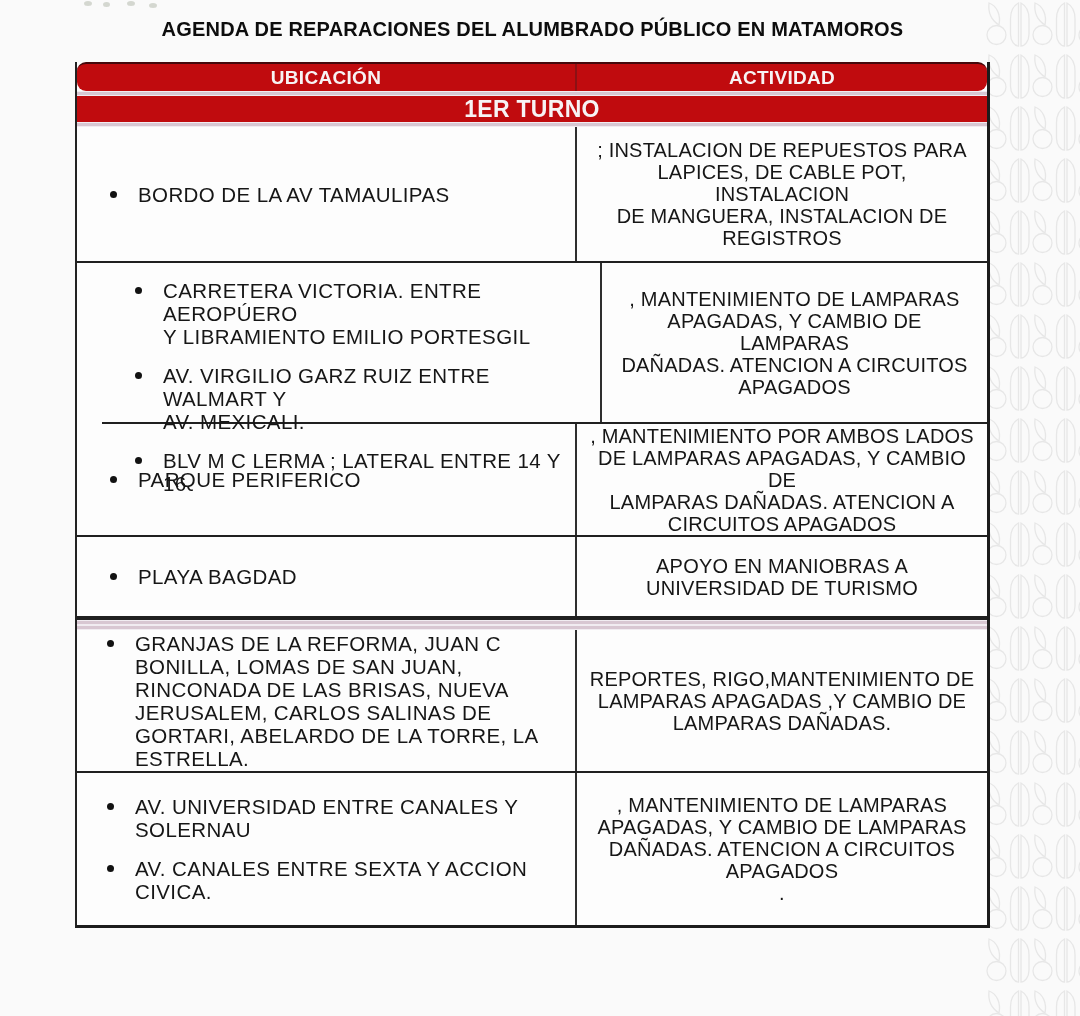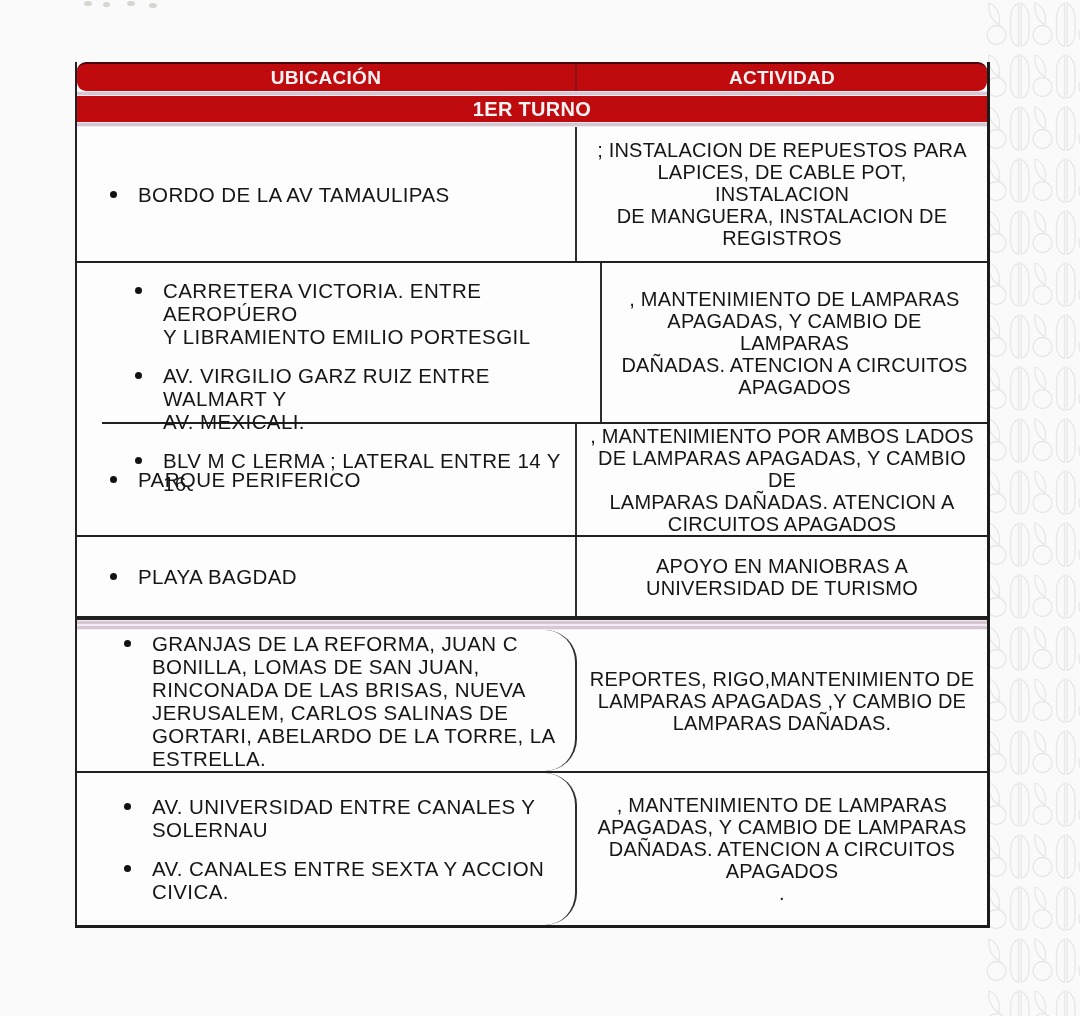--- a/index.html
+++ b/index.html
@@ -45,36 +45,36 @@
     color:#f7f3f4; font-weight:bold; font-size:19px; letter-spacing:.3px;
     display:flex; align-items:center; justify-content:center;
   }
   .th-left  { width:500px; border-right:2px solid #8c1114; }
   .th-right { flex:1; }
 
   .pinkgap { height:5px; background:#d8c7d2; border-top:1px solid #f1ecf1; border-bottom:1px solid #f1ecf1; }
 
   .section-band {
     height:26px; background:#c00b0e;
-    color:#f7f3f4; font-weight:bold; font-size:20px; letter-spacing:.3px;
+    color:#f7f3f4; font-weight:bold; font-size:23px; letter-spacing:.3px;
     display:flex; align-items:center; justify-content:center;
   }
   .band2-wrap { border-top:2px solid #202020; }
 
   .trow { display:flex; border-bottom:2px solid #202020; background:#fdfdfd; }
   .trow:last-child { border-bottom:none; }
 
   .cell-loc {
     width:500px; border-right:2px solid #2e2e2e;
     display:flex; flex-direction:column; justify-content:center;
     gap:16px; padding:12px 16px 12px 33px;
     font-size:20.5px; letter-spacing:.4px; line-height:23px;
     white-space:pre-line;
   }
-  .indent2 { padding-left:47px;border-radius:32px; }
+  .indent2 { padding-left:30px; }
   .padtop   { justify-content:flex-start; padding-top:16px; }
 
   .bullet-item { display:flex; align-items:flex-start; }
   .dot { width:7px; height:7px; border-radius:50%; background:#121212; margin:8px 21px 0 0; flex-shrink:0; }
 
   .cell-act {
     flex:1; display:flex; flex-direction:column; align-items:center; justify-content:center;
     text-align:center; font-size:20px; line-height:22px; letter-spacing:.2px;
     white-space:pre-line; padding:20px 12px;
   }
@@ -533,20 +533,21 @@
           <path d="M3,3 C2,12 5,20 13,25 C15,15 11,6 3,3 Z"></path>
         </g>
       </svg>
     </div>
 
   <span class="artifact" style="top:1px;left:84px;width:8px;height:5px;"></span>
   <span class="artifact" style="top:2px;left:103px;width:7px;height:5px;"></span>
   <span class="artifact" style="top:1px;left:127px;width:8px;height:5px;"></span>
   <span class="artifact" style="top:3px;left:149px;width:8px;height:5px;"></span>
 
+  <h1 class="title">AGENDA DE REPARACIONES DEL ALUMBRADO PÚBLICO EN MATAMOROS</h1>
 
   <div class="table">
 
     <div class="thead">
       <div class="th th-left">UBICACIÓN</div>
       <div class="th th-right">ACTIVIDAD</div>
     </div>
 
     <div class="pinkgap"></div>
     <div class="section-band">1ER TURNO</div>

